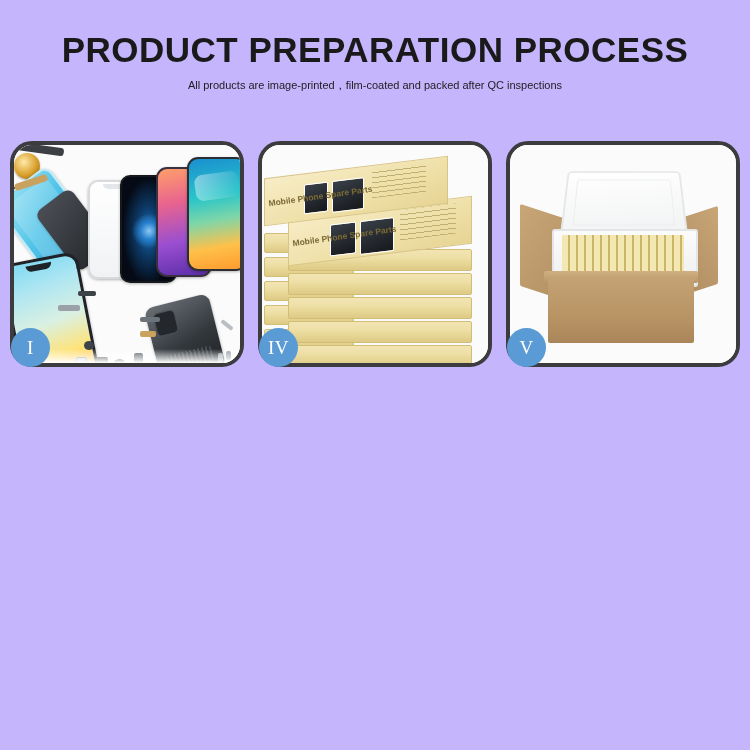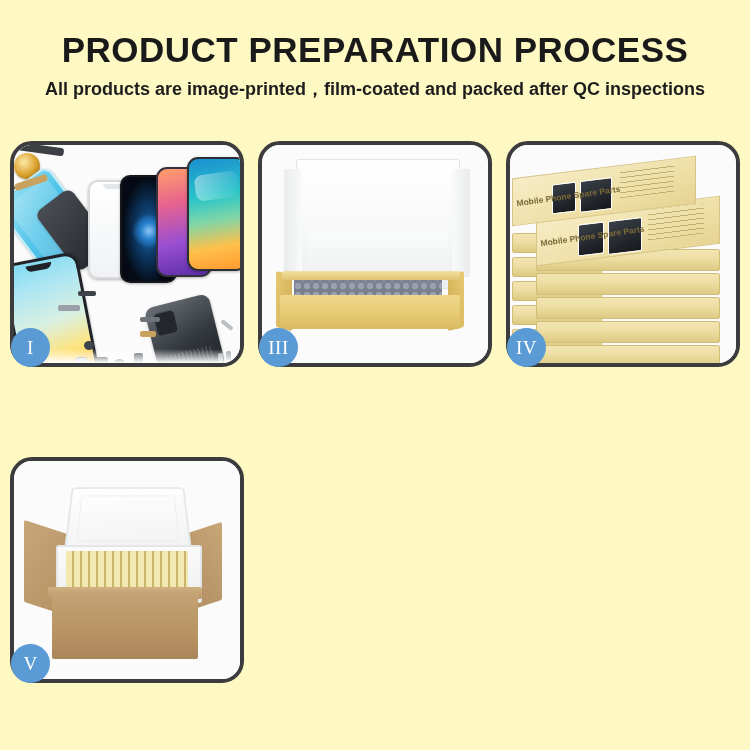--- a/index.html
+++ b/index.html
@@ -12,42 +12,42 @@
     height: 750px;
     font-family: "Liberation Sans", sans-serif;
     overflow: hidden;
     position: relative;
   }
 
   .page {
     width: 750px;
     height: 750px;
     position: relative;
-    background: #fef9c3;
+    background: #c4b5fd;
   }
 
   
   .header {
     text-align: center;
     padding-top: 32px;
   }
   .title {
     font-family: "Liberation Sans", sans-serif;
     font-size: 35px;
     font-weight: bold;
     letter-spacing: 0.5px;
     color: #1a1a1a;
     line-height: 1;
     margin: 0;
     white-space: nowrap;
   }
   .subtitle {
     font-family: "Liberation Sans", sans-serif;
-    font-size: 18px;
-    font-weight: bold;
+    font-size: 11px;
+    font-weight: normal;
     color: #1d1d1d;
     margin: 13px 0 0 0;
     line-height: 1;
     white-space: nowrap;
   }
 
   
   .grid {
     position: absolute;
     left: 10px;
@@ -457,36 +457,20 @@
           <div class="sp" style="left:206px;top:178px;width:14px;height:4px;background:#b9bfc5;transform:rotate(38deg);"></div>
           <div class="sp" style="left:212px;top:206px;width:5px;height:9px;background:#9aa1a8;"></div>
           <div class="sp" style="left:204px;top:208px;width:5px;height:9px;background:#9aa1a8;"></div>
           <div class="fade-bottom"></div>
         </div>
       </div>
       <div class="badge">I</div>
     </div>
 
 
-    <div class="panel">
-      <div class="panel-clip">
-        <div class="scene">
-          <div class="p3-lid"></div>
-          <div class="p3-lid-l"></div>
-          <div class="p3-lid-r"></div>
-          <div class="p3-foam"></div>
-          <div class="p3-box-left"></div>
-          <div class="p3-box-right"></div>
-          <div class="p3-bubble"></div>
-          <div class="p3-rim"></div>
-          <div class="p3-box-front"></div>
-        </div>
-      </div>
-      <div class="badge">III</div>
-    </div>
 
     <div class="panel">
       <div class="panel-clip">
         <div class="stack">
 
           <div class="kbox" style="left:2px;top:88px;width:88px;height:18px;"></div>
           <div class="kbox" style="left:2px;top:112px;width:88px;height:18px;"></div>
           <div class="kbox" style="left:2px;top:136px;width:88px;height:18px;"></div>
           <div class="kbox" style="left:2px;top:160px;width:88px;height:18px;"></div>
           <div class="kbox" style="left:2px;top:184px;width:88px;height:18px;"></div>

